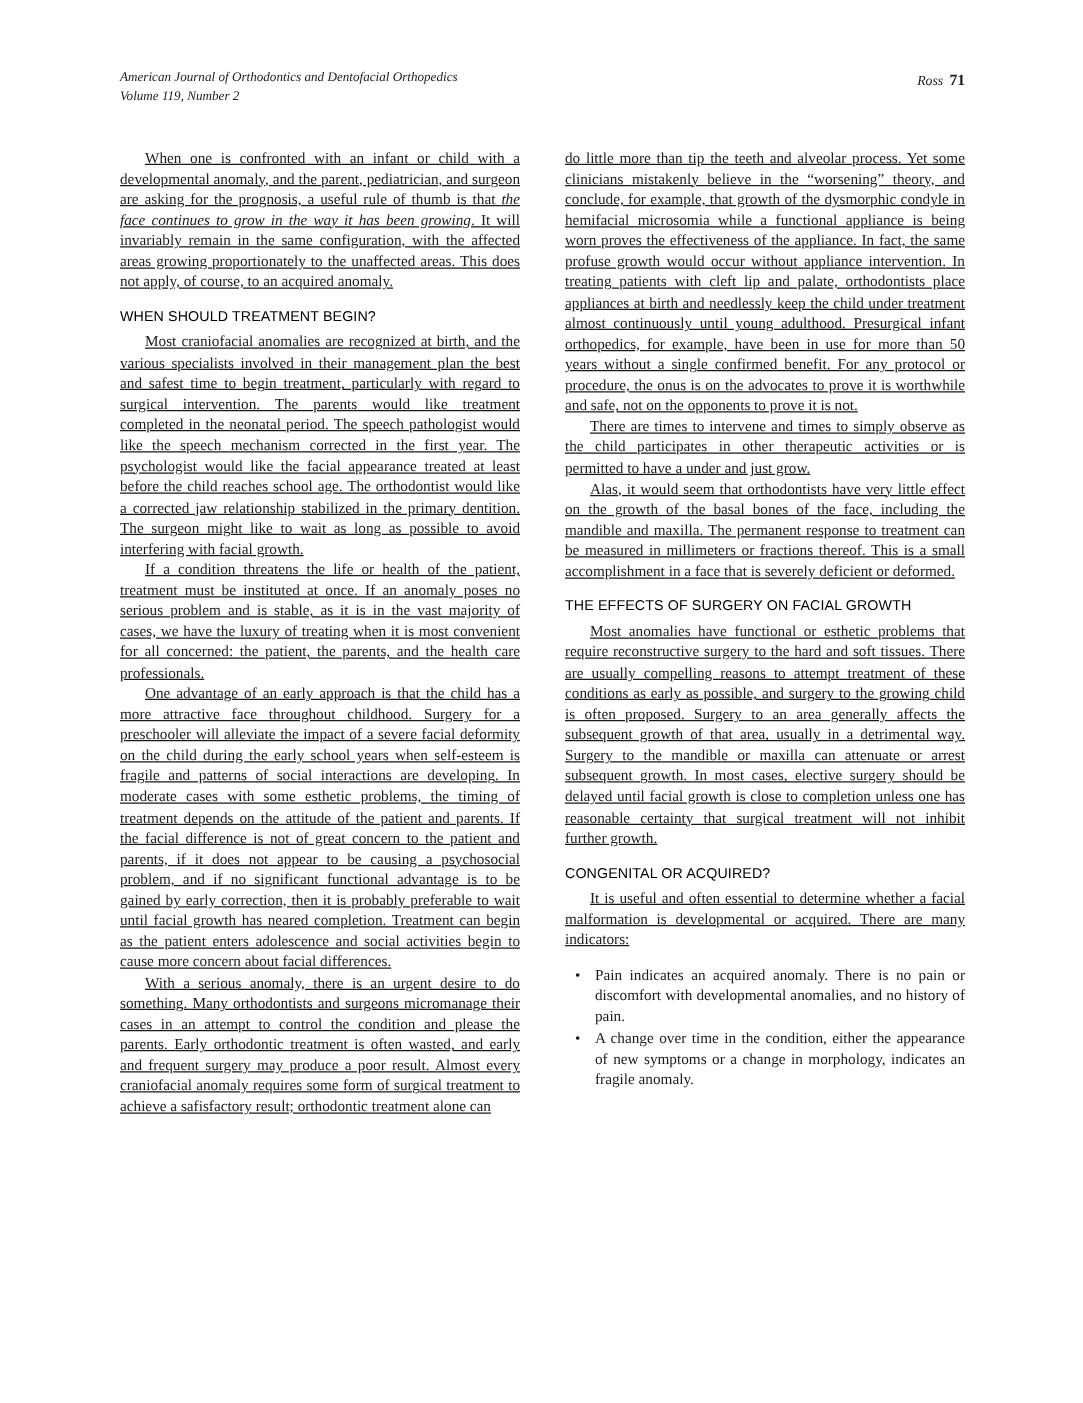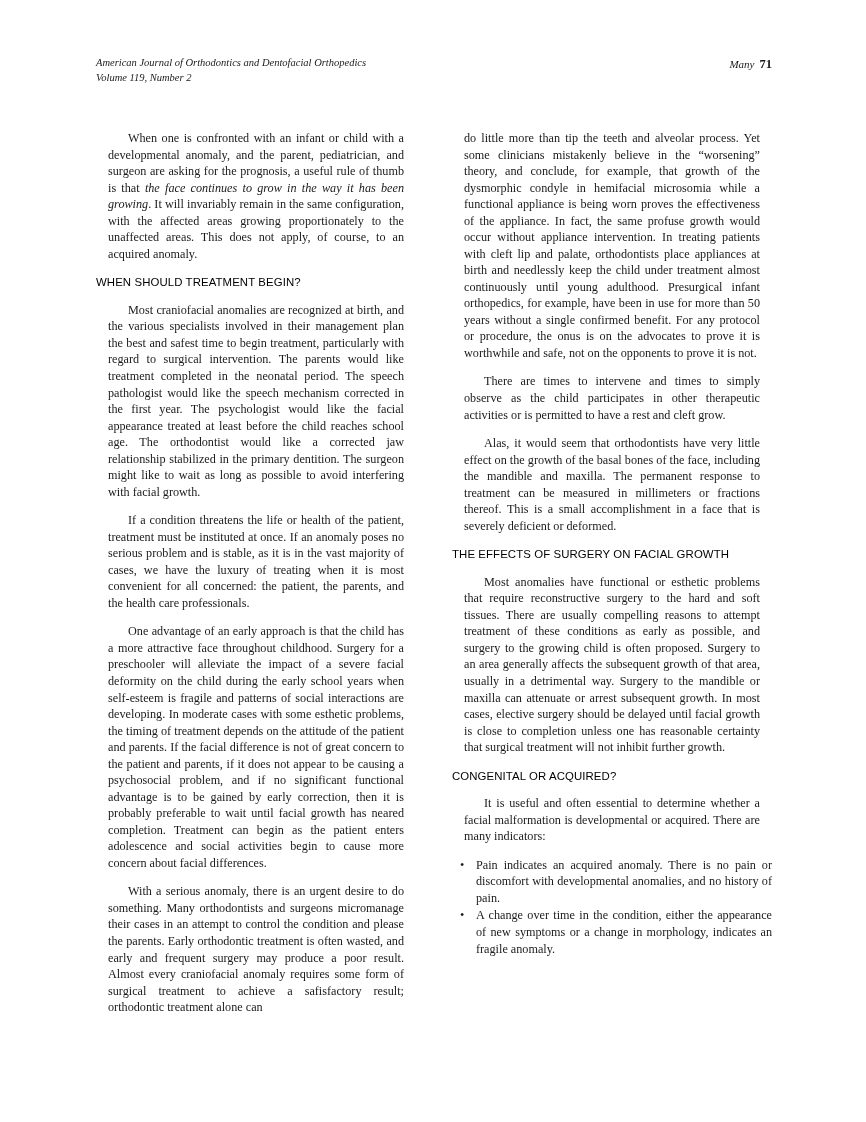--- a/index.html
+++ b/index.html
@@ -58,26 +58,27 @@
     left: 96px;
     top: 118px;
     width: 676px;
     display: flex;
     gap: 36px;
   }
   .col {
     width: 320px;
   }
   p.body-para {
-    margin: 12px;
+    margin: 0;
     font-size: 12.2px;
     line-height: 1.355;
     text-align: justify;
     text-indent: 20px;
     hyphens: auto;
+    text-decoration: underline;
     -webkit-hyphens: auto;
   }
   p.body-para.no-indent {
     text-indent: 0;
   }
   h2.section-head {
     margin: 13px 0 4px 0;
     font-family: "Liberation Sans", sans-serif;
     font-size: 11.4px;
     font-weight: normal;
@@ -119,21 +120,21 @@
 <body>
 
 <div class="page">
 
   <div class="running-head">
     <div class="rh-left">
       <span>American Journal of Orthodontics and Dentofacial Orthopedics</span>
       <span class="rh-line2">Volume 119, Number 2</span>
     </div>
     <div class="rh-right">
-      <span class="rh-author">Many</span><span class="rh-pageno">71</span>
+      <span class="rh-author">Ross</span><span class="rh-pageno">71</span>
     </div>
   </div>
 
   <div class="columns">
 
     <div class="col">
 
       <p class="body-para"><span>When one is confronted with an infant or child with a developmental anomaly, and the parent, pediatrician, and surgeon are asking for the prognosis, a useful rule of thumb is that </span><em class="emph">the face continues to grow in the way it has been growing</em><span>. It will invariably remain in the same configuration, with the affected areas growing proportionately to the unaffected areas. This does not apply, of course, to an acquired anomaly.</span></p>
 
       <h2 class="section-head first">WHEN SHOULD TREATMENT BEGIN?</h2>
@@ -146,21 +147,21 @@
 
 
       <p class="body-para">With a serious anomaly, there is an urgent desire to do something. Many orthodontists and surgeons micromanage their cases in an attempt to control the condition and please the parents. Early orthodontic treatment is often wasted, and early and frequent surgery may produce a poor result. Almost every craniofacial anomaly requires some form of surgical treatment to achieve a safisfactory result; orthodontic treatment alone can</p>
 
     </div>
 
     <div class="col">
 
       <p class="body-para no-indent">do little more than tip the teeth and alveolar process. Yet some clinicians mistakenly believe in the “worsening” theory, and conclude, for example, that growth of the dysmorphic condyle in hemifacial microsomia while a functional appliance is being worn proves the effectiveness of the appliance. In fact, the same profuse growth would occur without appliance intervention. In treating patients with cleft lip and palate, orthodontists place appliances at birth and needlessly keep the child under treatment almost continuously until young adulthood. Presurgical infant orthopedics, for example, have been in use for more than 50 years without a single confirmed benefit. For any protocol or procedure, the onus is on the advocates to prove it is worthwhile and safe, not on the opponents to prove it is not.</p>
 
-      <p class="body-para">There are times to intervene and times to simply observe as the child participates in other therapeutic activities or is permitted to have a rest and cleft grow.</p>
+      <p class="body-para">There are times to intervene and times to simply observe as the child participates in other therapeutic activities or is permitted to have a under and just grow.</p>
 
 
       <p class="body-para">Alas, it would seem that orthodontists have very little effect on the growth of the basal bones of the face, including the mandible and maxilla. The permanent response to treatment can be measured in millimeters or fractions thereof. This is a small accomplishment in a face that is severely deficient or deformed.</p>
 
       <h2 class="section-head">THE EFFECTS OF SURGERY ON FACIAL GROWTH</h2>
 
       <p class="body-para">Most anomalies have functional or esthetic problems that require reconstructive surgery to the hard and soft tissues. There are usually compelling reasons to attempt treatment of these conditions as early as possible, and surgery to the growing child is often proposed. Surgery to an area generally affects the subsequent growth of that area, usually in a detrimental way. Surgery to the mandible or maxilla can attenuate or arrest subsequent growth. In most cases, elective surgery should be delayed until facial growth is close to completion unless one has reasonable certainty that surgical treatment will not inhibit further growth.</p>
 
       <h2 class="section-head">CONGENITAL OR ACQUIRED?</h2>
 

